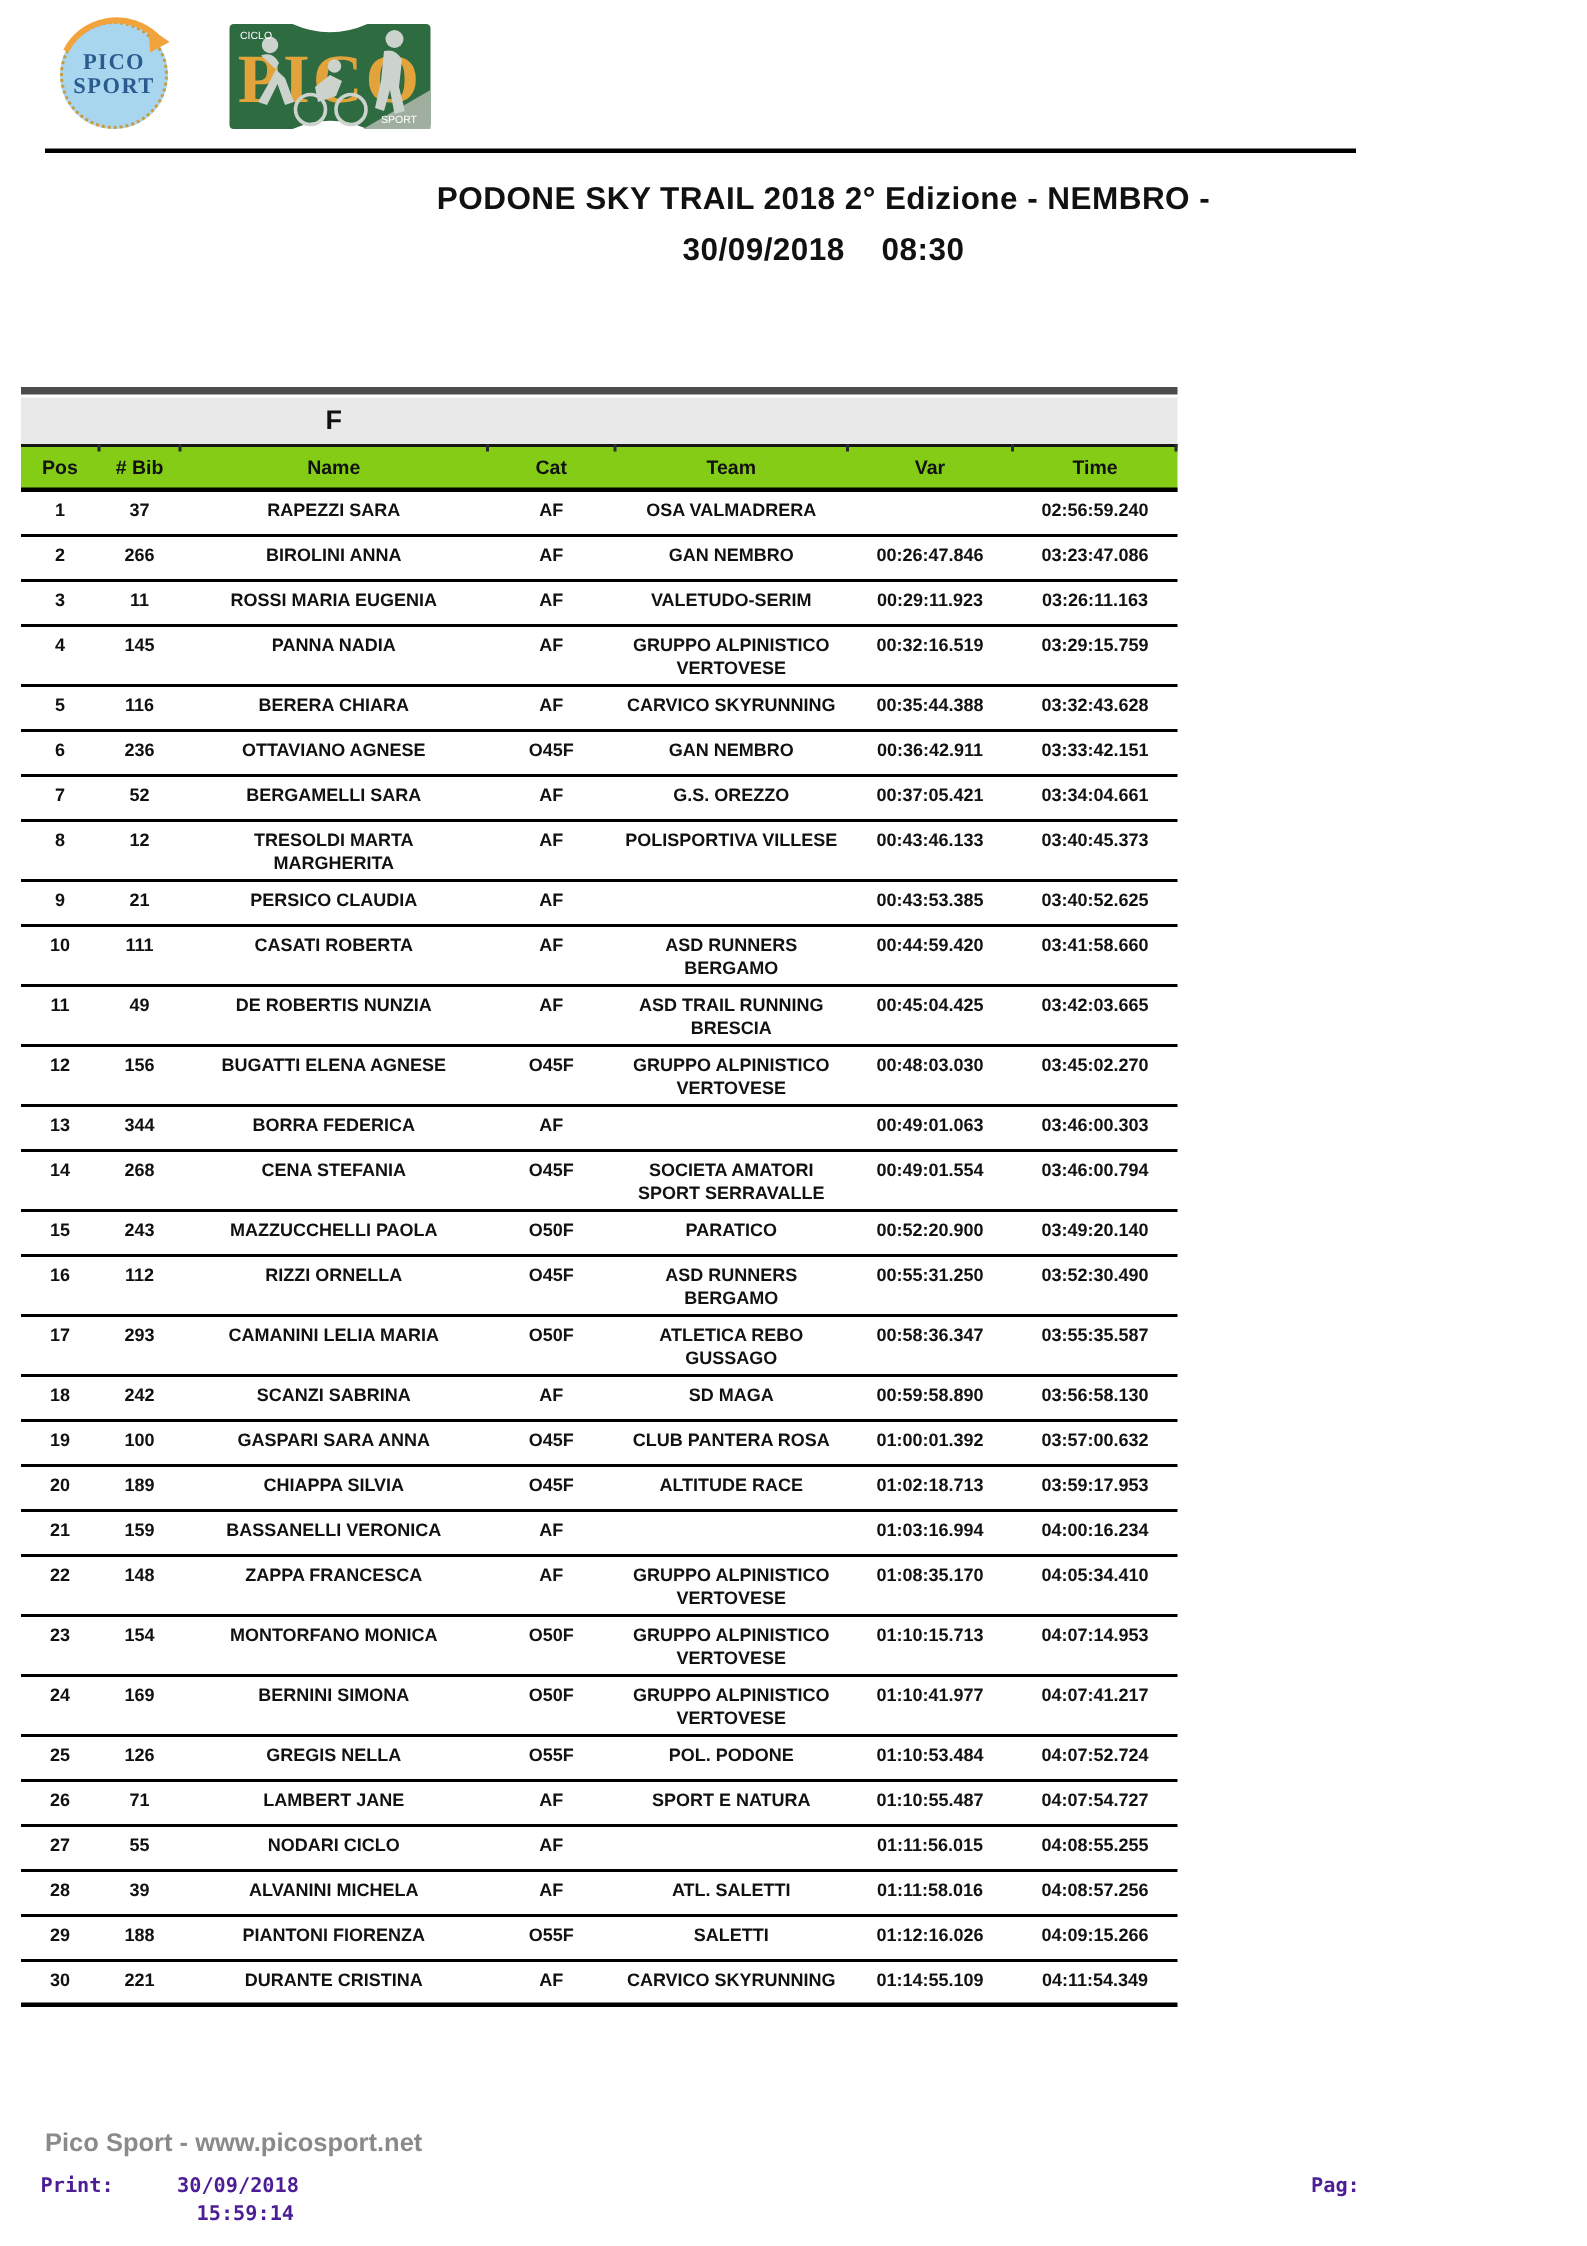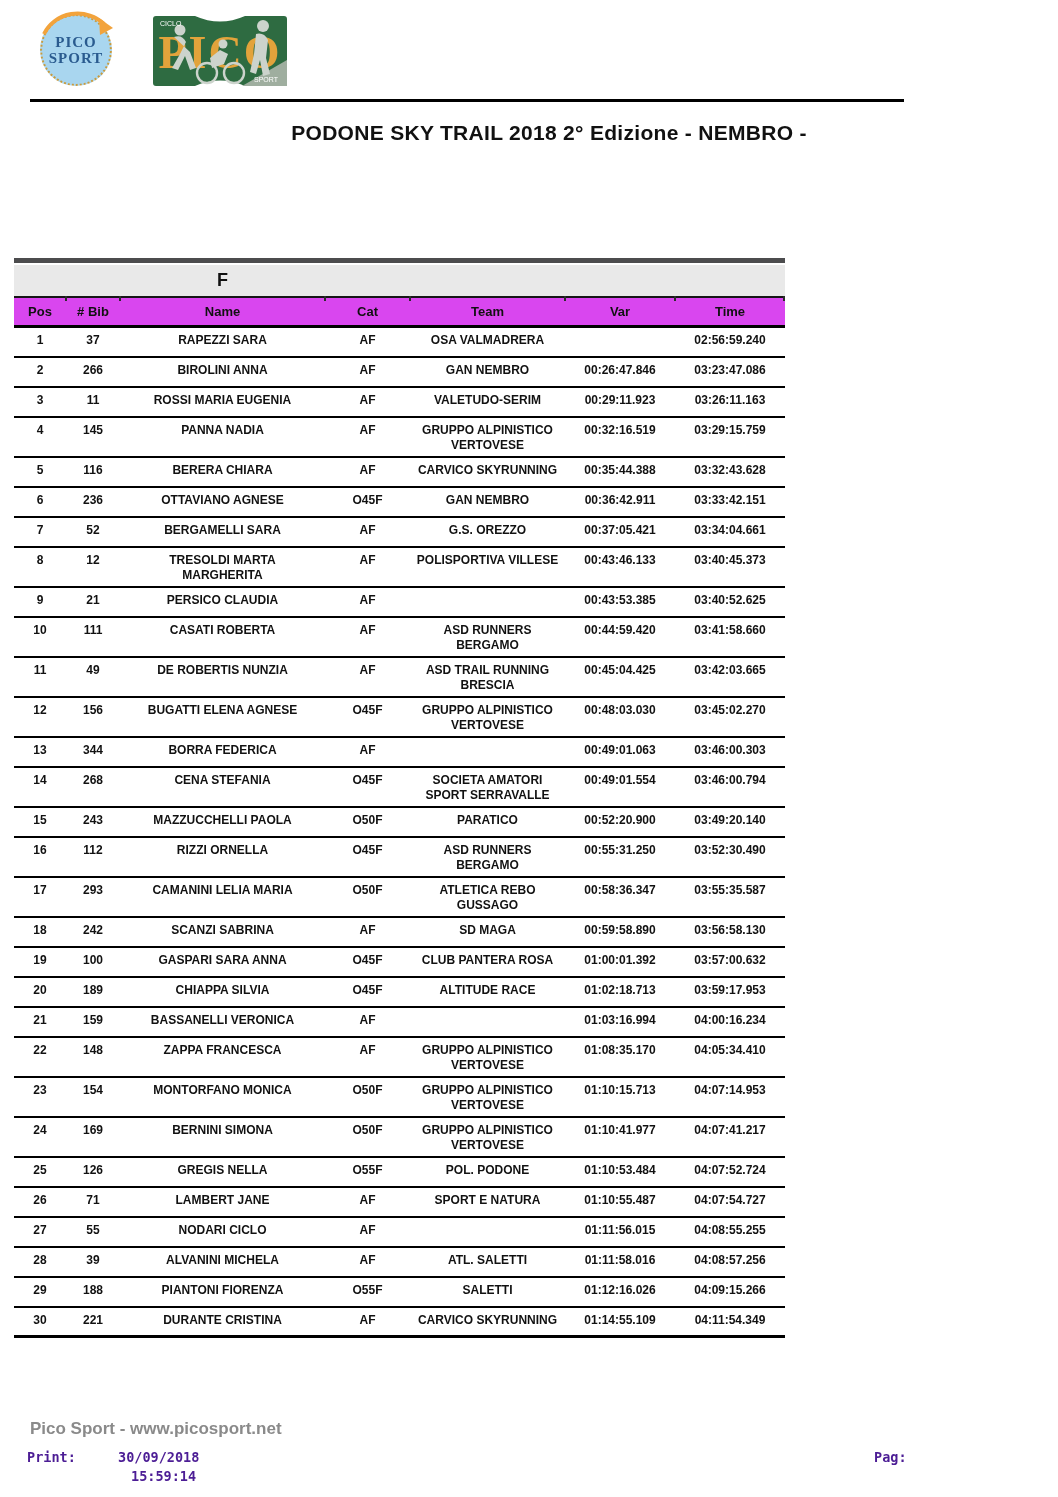--- a/index.html
+++ b/index.html
@@ -21,21 +21,21 @@
   .toprule{position:absolute;left:30px;top:99px;width:958px;height:3px;background:#000;}
   .titleblock{position:absolute;left:0;top:116px;width:1058px;text-align:center;}
   .titleblock div{font-weight:bold;font-size:21px;line-height:34px;letter-spacing:.3px;white-space:pre;margin-left:40px;}
 
   
   .rtable{position:absolute;left:14px;top:258px;width:771px;}
   .tbar{height:5px;background:#4c4c4e;margin-bottom:2px;}
   .frow{position:relative;height:31px;background:#e9e9e9;border-bottom:2px solid #161616;}
   .frow .flabel{position:absolute;left:106px;width:205px;top:5px;text-align:center;
                 font-weight:bold;font-size:18px;}
-  .hrow{display:flex;background:#d946ef;border-bottom:3px solid #000;height:27px;align-items:center;}
+  .hrow{display:flex;background:#84cc16;border-bottom:3px solid #000;height:27px;align-items:center;}
   .hcell{font-weight:bold;font-size:13px;text-align:center;position:relative;height:100%;
          display:flex;align-items:center;justify-content:center;box-sizing:border-box;}
   .hcell:not(:first-child)::before{content:"";position:absolute;left:-1px;top:-2px;width:2px;height:5px;background:#2b2b2b;}
   .hcell:last-child::after{content:"";position:absolute;right:0;top:-2px;width:2px;height:5px;background:#2b2b2b;}
 
   .row{display:flex;border-bottom:2px solid #000;min-height:30px;box-sizing:border-box;
        padding-top:5px;padding-bottom:3px;background:#fff;}
   .row:last-child{border-bottom:3px solid #000;}
   .cell{font-weight:bold;font-size:12px;line-height:15px;text-align:center;box-sizing:border-box;}
   .c-pos{width:52px;}  .c-bib{width:54px;}
@@ -84,20 +84,21 @@
       <path d="M106,24 Q114,22 118,30 L116,48 L120,64 L113,66 L110,50 L106,64 L100,62 L104,44 Z" fill="#ccd3cc"></path>
       <text x="10" y="16" font-size="7" fill="#ffffff" font-family="Liberation Sans, sans-serif">CICLO</text>
       <text x="104" y="72" font-size="7" fill="#ffffff" font-family="Liberation Sans, sans-serif">SPORT</text>
     </svg>
   </div>
 
   <div class="toprule"></div>
 
   <div class="titleblock">
     <div>PODONE SKY TRAIL 2018 2° Edizione - NEMBRO -</div>
+    <div>30/09/2018    08:30</div>
   </div>
 
   <div class="rtable">
     <div class="tbar"></div>
     <div class="frow">
       <span class="flabel">F</span>
     </div>
     <div class="hrow">
       <div class="hcell c-pos">Pos</div>
       <div class="hcell c-bib"># Bib</div>

